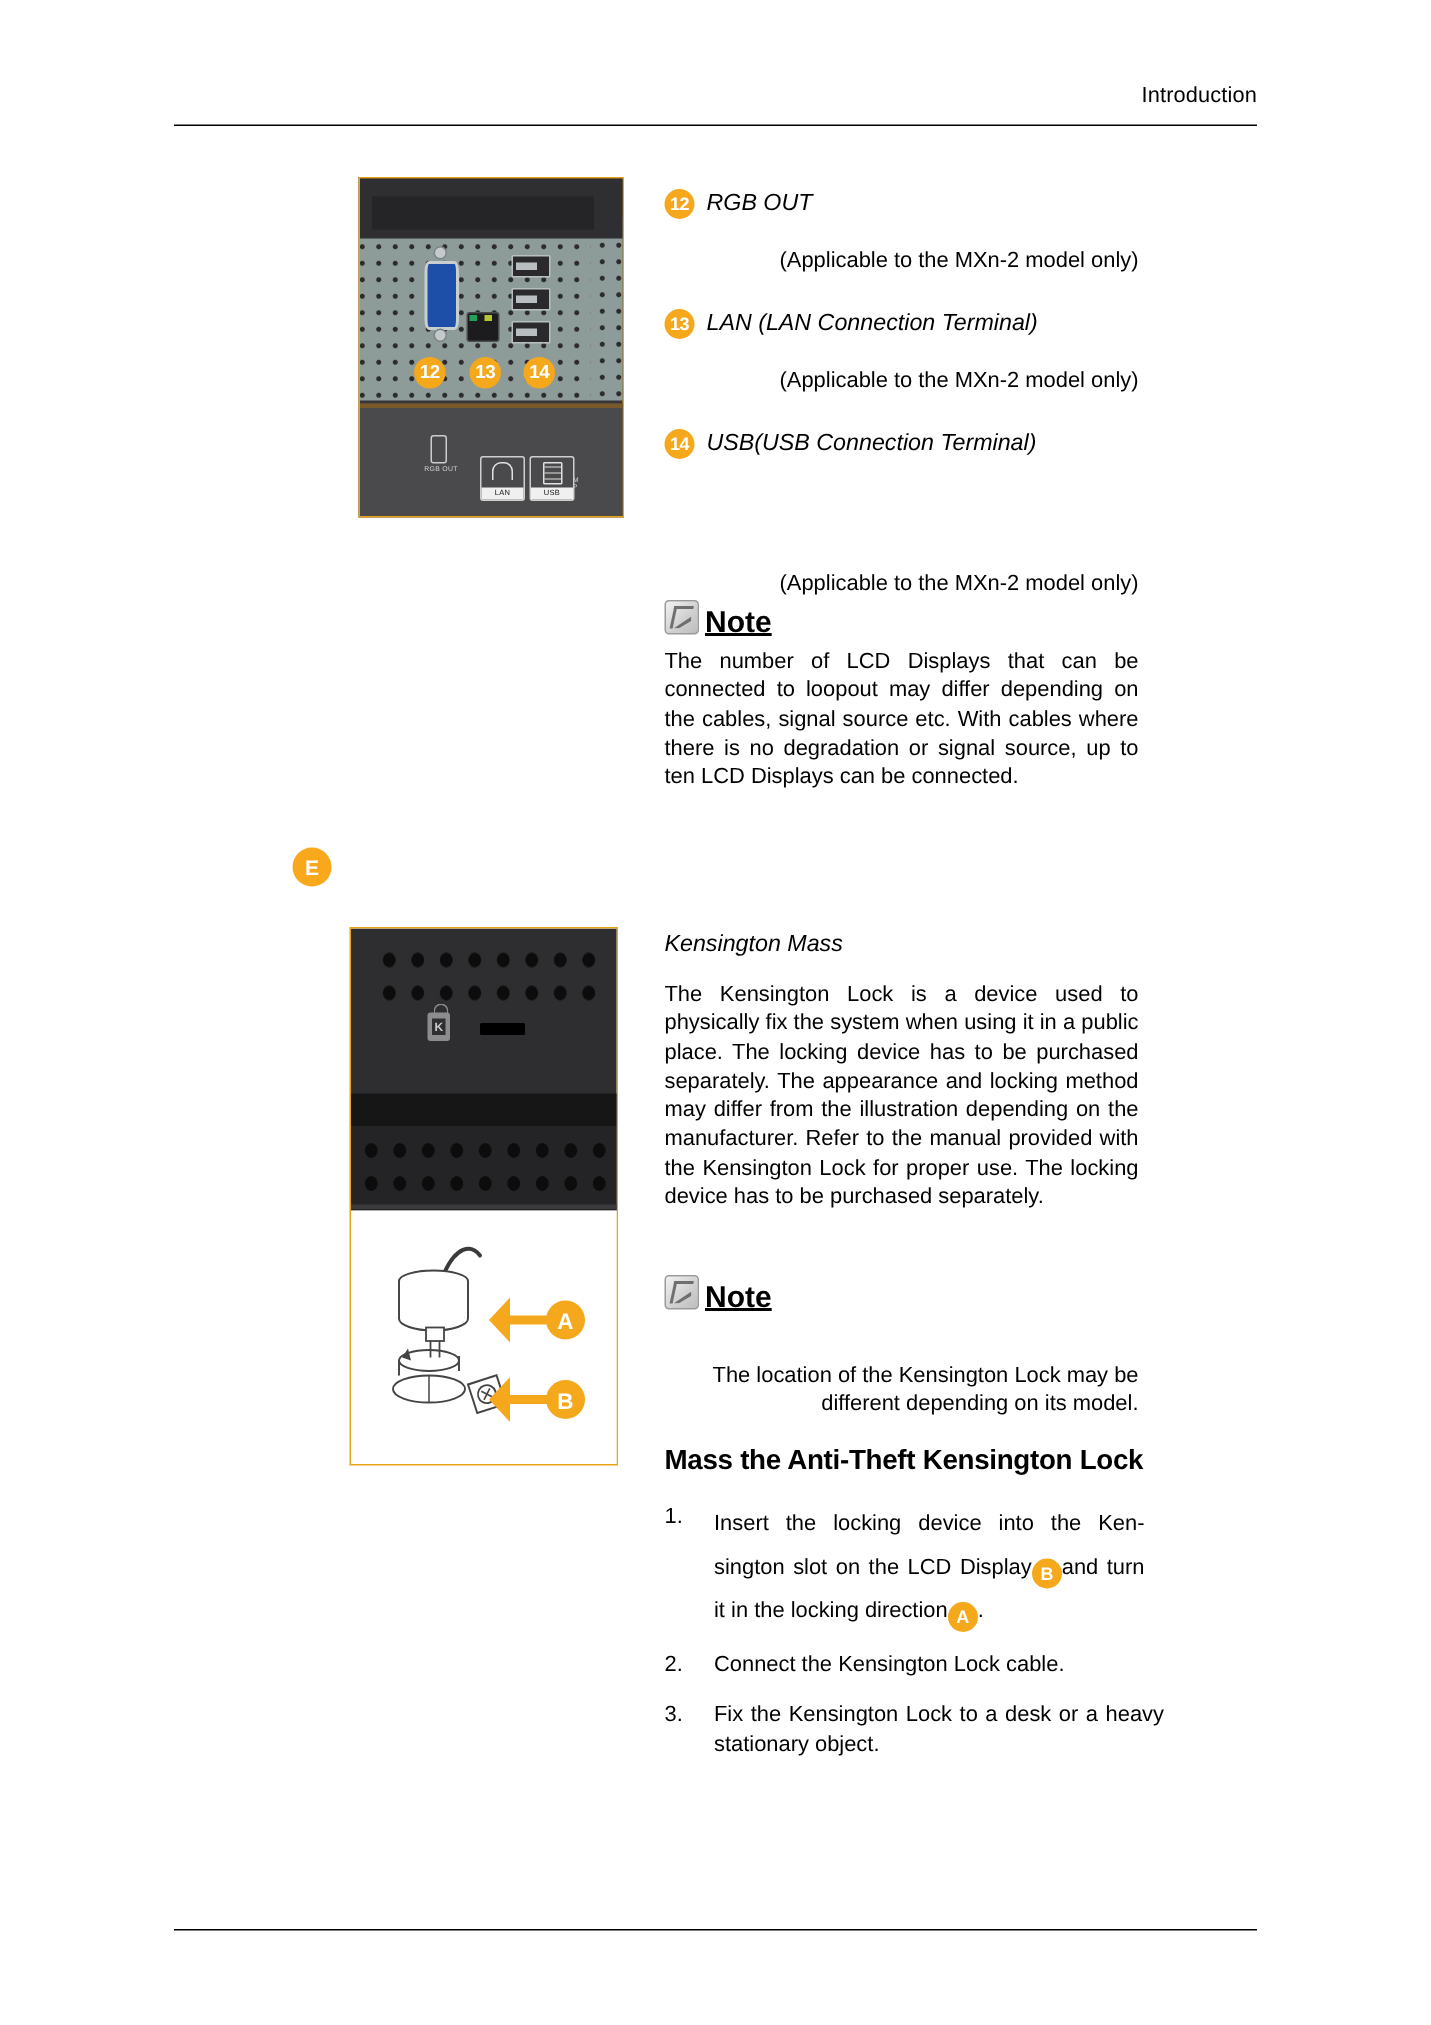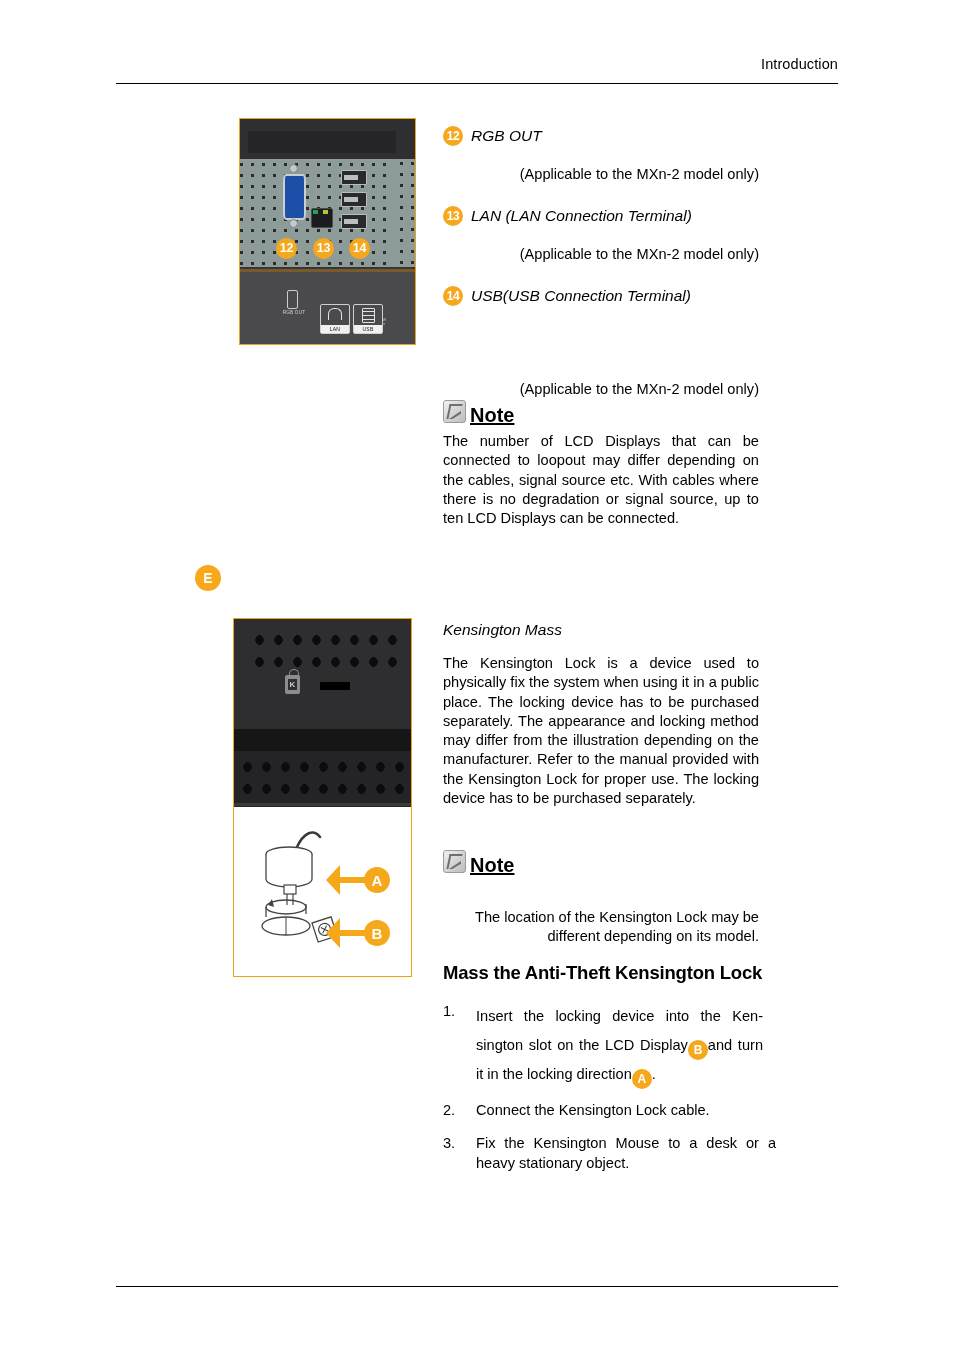--- a/index.html
+++ b/index.html
@@ -610,17 +610,17 @@
       <div class="otext loose"><span>Insert the locking device into the Ken-sington slot on the LCD Display</span><span class="inline-badge">B</span><span>and turn it in the locking direction</span><span class="inline-badge">A</span><span>.</span></div>
     </div>
 
     <div class="oitem" style="margin-bottom:14px;">
       <span class="onum">2.</span>
       <div class="otext nojust">Connect the Kensington Lock cable.</div>
     </div>
 
     <div class="oitem">
       <span class="onum">3.</span>
-      <div class="otext" style="width:300px;">Fix the Kensington Mouse to a desk or a heavy stationary object.</div>
+      <div class="otext" style="width:300px;">Fix the Kensington Lock to a desk or a heavy stationary object.</div>
     </div>
   </div>
 
 </div>
 
 </body></html>

